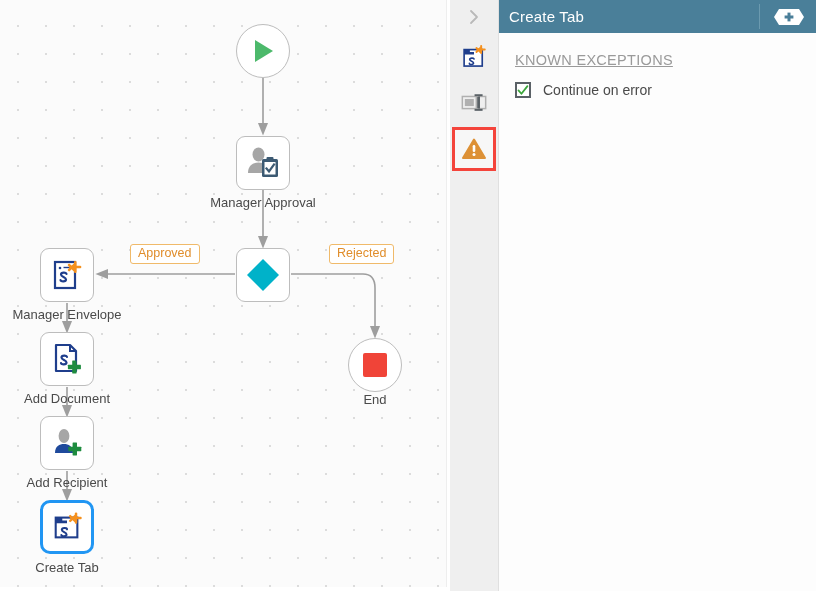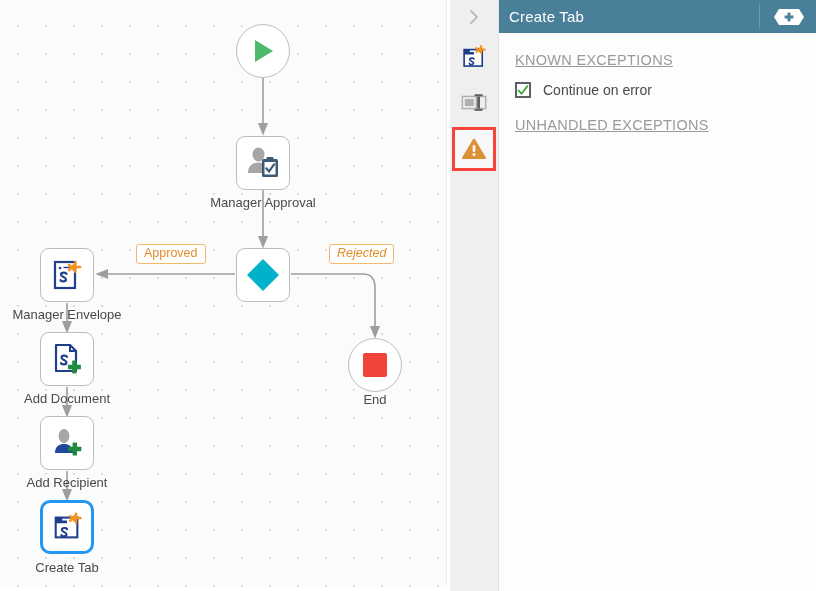--- a/index.html
+++ b/index.html
@@ -268,23 +268,23 @@
       </svg>
     </div>
     <div class="node-label" style="left:187px; top:195px; width:152px;">Manager Approval</div>
 
     <div class="node node-box" style="left:236px; top:248px;">
       <svg width="36" height="36" viewBox="0 0 36 36">
         <path d="M18,2 L34,18 L18,34 L2,18 Z" fill="#00b2c9"></path>
       </svg>
     </div>
 
-    <div class="edge-chip" style="left:136px; top:244px;">Approved</div>
-
-    <div class="edge-chip" style="left:329px; top:244px;font-style:italic;">Rejected</div>
+    <div class="edge-chip" style="left:130px; top:244px;">Approved</div>
+
+    <div class="edge-chip" style="left:329px; top:244px;">Rejected</div>
 
     <div class="node node-box" style="left:40px; top:248px;">
       <svg width="34" height="34" viewBox="0 0 34 34">
         <rect x="5" y="4" width="20" height="26" fill="#ffffff" stroke="#1f3e8c" stroke-width="2.2"></rect>
         <circle cx="10" cy="10" r="1.3" fill="#1f3e8c"></circle>
         <path d="M13.5,9.5 L20,9.5" stroke="#1f3e8c" stroke-width="1.4"></path>
         <path d="M16.5,16 C16.5,14 11,14 11,16.5 C11,19 16,19 16,21.5 C16,24 10.5,24 10.5,22" stroke="#1f3e8c" stroke-width="2.2" fill="none" stroke-linecap="round"></path>
         <g fill="#f5911e">
           <rect x="24" y="3" width="2.6" height="12" rx="1.1"></rect>
           <rect x="19.3" y="7.7" width="12" height="2.6" rx="1.1"></rect>
@@ -408,18 +408,17 @@
         <div class="section-title">KNOWN EXCEPTIONS</div>
         <div class="opt-row">
           <span class="cbx">
             <svg width="13" height="13" viewBox="0 0 13 13">
               <path d="M1.6,6.4 L4.8,10 L11.3,1.8" fill="none" stroke="#3aa63a" stroke-width="1.9" stroke-linecap="round" stroke-linejoin="round"></path>
             </svg>
           </span>
           <span class="opt-label">Continue on error</span>
         </div>
 
-        <div class="section-title">UNHANDLED EXCEPTIONS</div>
 
       </div>
     </div>
   </div>
 </div>
 
 </body></html>

